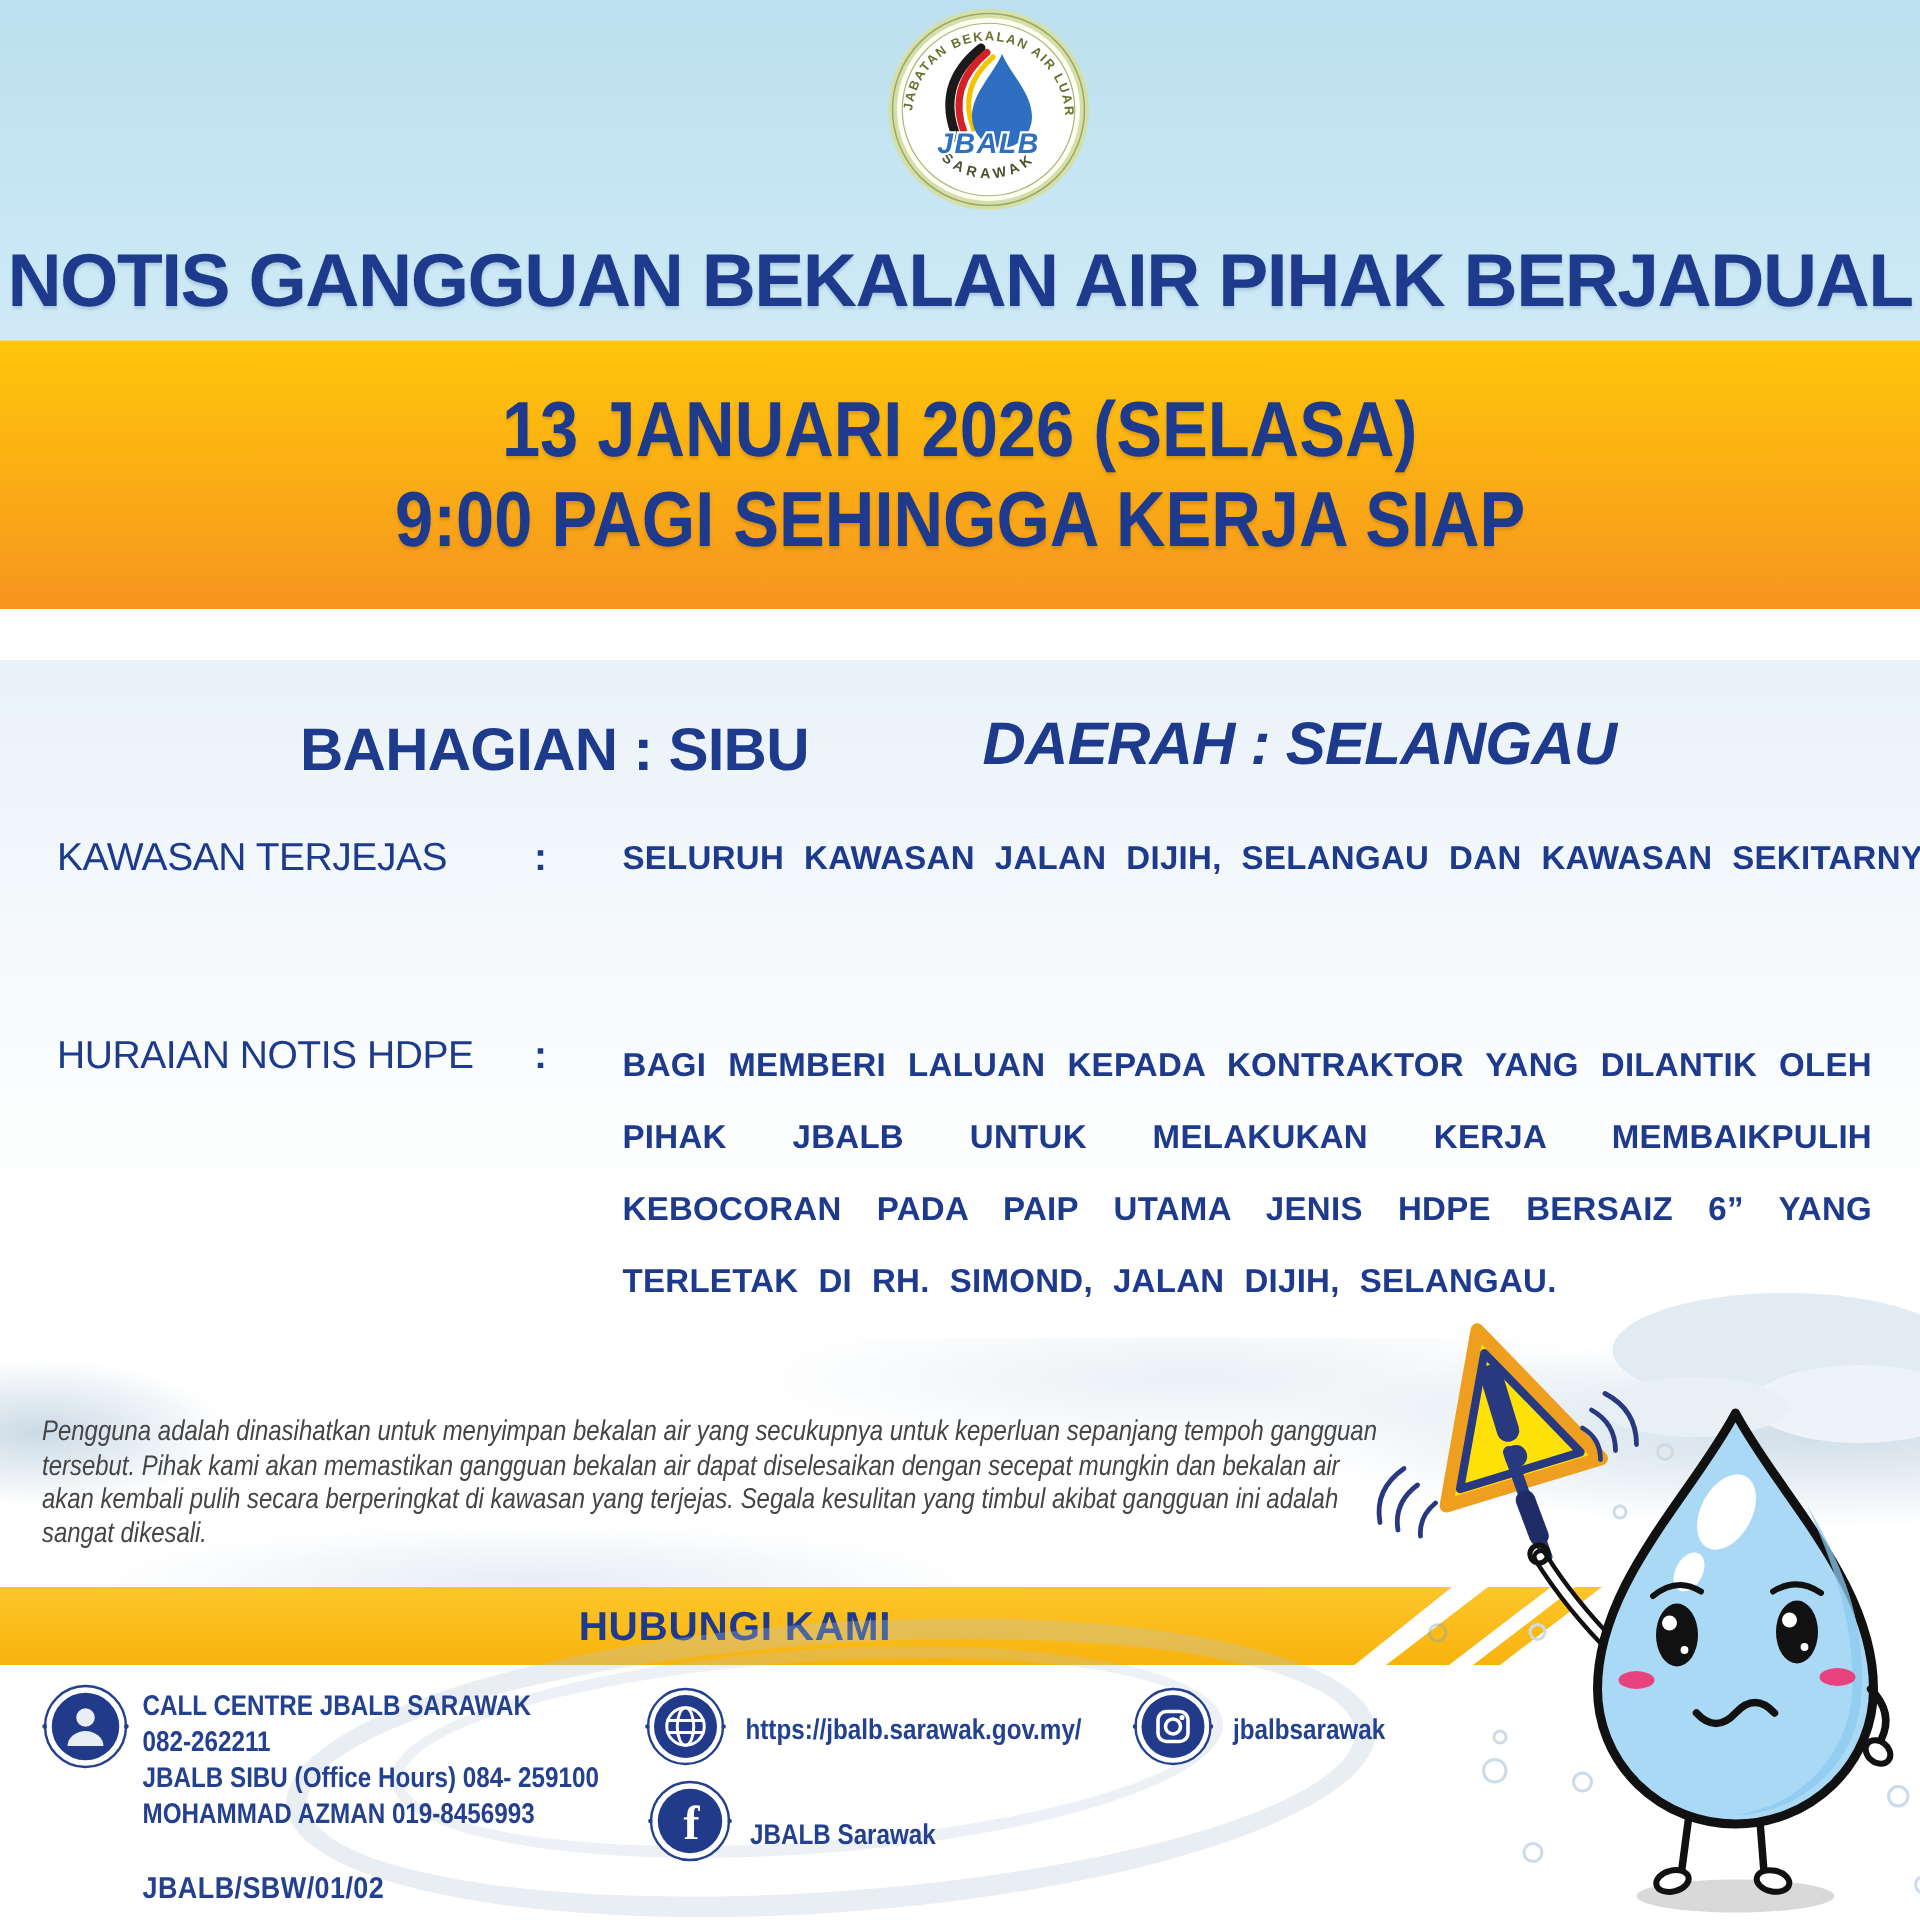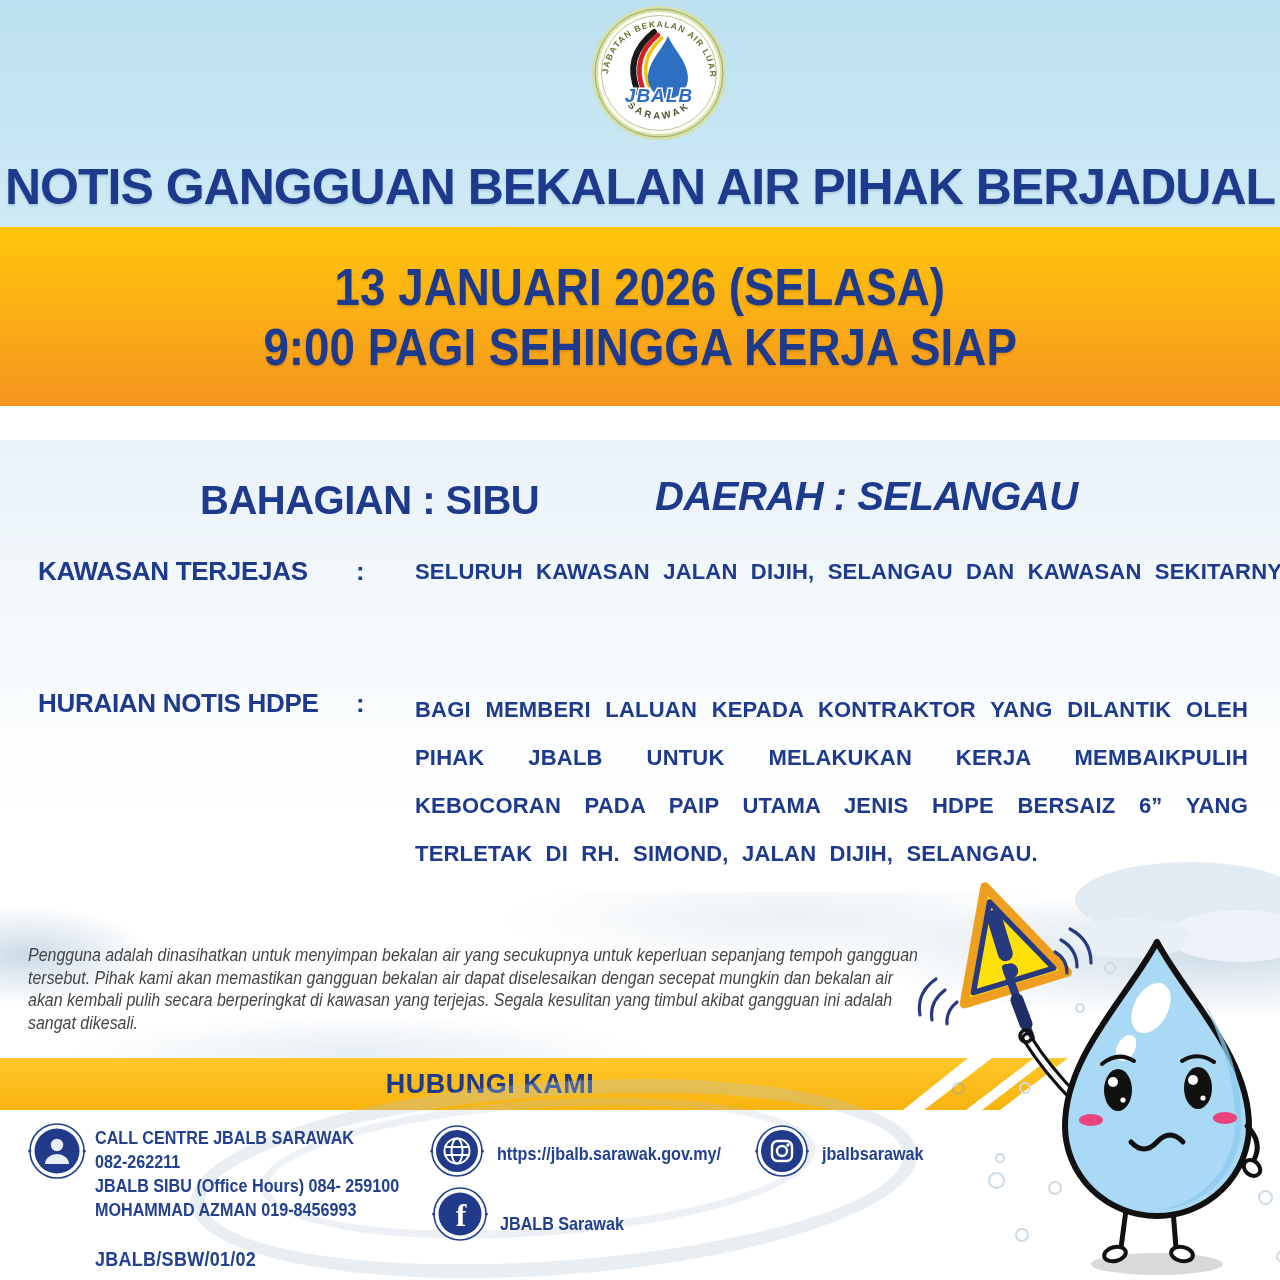--- a/index.html
+++ b/index.html
@@ -29,21 +29,21 @@
     transform:scaleX(.88); transform-origin:center center; white-space:nowrap;
     text-shadow:0 2px 2px rgba(130,80,0,.25);
   }
   
   .info{
     position:absolute; left:0; top:427px; width:1280px; height:465px;
     background:linear-gradient(180deg,#e9f2f9 0%, #f6fafc 45%, #ffffff 80%);
     margin-top:13px;
   }
   .region-item{ position:absolute; font-size:40px; font-weight:bold; color:var(--navy,#1d3a8c); white-space:nowrap; letter-spacing:-.5px;}
-  .row-label{ position:absolute; left:38px; font-size:26px; font-weight:bold; color:var(--navy,#1d3a8c); white-space:nowrap; letter-spacing:-.3px;text-align:right;}
+  .row-label{ position:absolute; left:38px; font-size:26px; font-weight:normal; color:var(--navy,#1d3a8c); white-space:nowrap; letter-spacing:-.3px;text-align:right;}
   .row-colon{ position:absolute; left:356px; font-size:26px; font-weight:bold; color:var(--navy,#1d3a8c);}
   .row-value{ position:absolute; left:415px; width:833px; font-size:22px; font-weight:bold; color:var(--navy,#1d3a8c); letter-spacing:.2px;}
   .kawasan-value{ white-space:nowrap; word-spacing:7px;}
   .huraian-value{ text-align:justify; line-height:48px; word-spacing:7px;}
   
   .splash-band{
     position:absolute; left:0; top:892px; width:1280px; height:180px;
     background:
       radial-gradient(ellipse 180px 70px at 2% 35%, rgba(160,188,210,.55), rgba(160,188,210,0) 70%),
       radial-gradient(ellipse 420px 55px at 28% 90%, rgba(190,210,226,.38), rgba(190,210,226,0) 70%),

